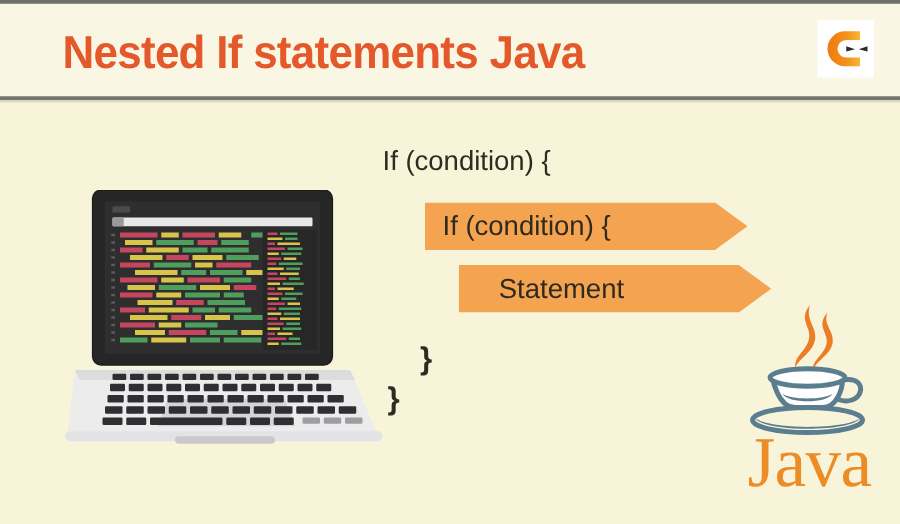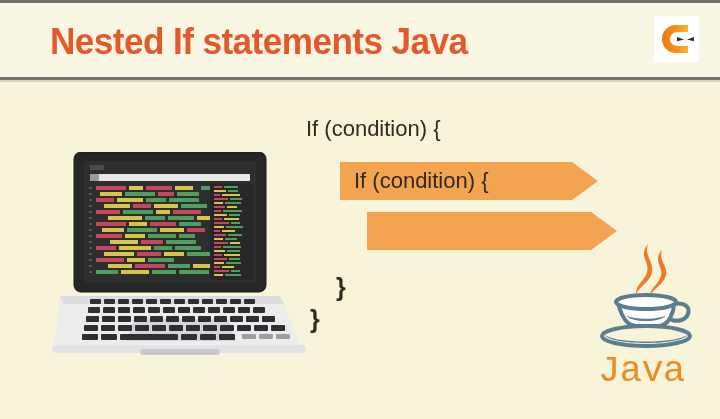--- a/index.html
+++ b/index.html
@@ -128,23 +128,23 @@
     left: 592px;
     top: 240px;
     width: 110px;
     height: 118px;
   }
   .java-logo svg { display: block; }
   .java-word {
     position: absolute;
     left: 598px;
     top: 347px;
-    font-size: 37px;
+    font-size: 57px;
     color: #ec8c27;
-    font-family: Liberation Mono, monospace;
+    font-family: Liberation Serif, serif;
     letter-spacing: -0.5px;
     line-height: 48px;
   }
 </style>
 </head>
 <body>
 
 <div id="stage">
 
   <div class="header-band"></div>
@@ -415,20 +415,21 @@
     <svg width="258" height="38" viewBox="0 0 258 38">
       <path d="M0 0 L232 0 L258 19 L232 38 L0 38 Z" fill="#f4a350"></path>
     </svg>
     <div class="blabel">If (condition) {</div>
   </div>
 
   <div class="banner banner-2">
     <svg width="250" height="38" viewBox="0 0 250 38">
       <path d="M0 0 L224 0 L250 19 L224 38 L0 38 Z" fill="#f4a350"></path>
     </svg>
+    <div class="blabel">Statement</div>
   </div>
 
   <div class="code-line code-brace-inner">}</div>
   <div class="code-line code-brace-outer">}</div>
 
   <div class="java-logo">
     <svg width="110" height="118" viewBox="0 0 110 118">
 
       <path d="M56 4 C46 16 58 22 55 32 C52 42 44 44 44 54
                C48 46 58 42 60 32 C62 22 52 16 56 4 Z" fill="#ec7d26"></path>

